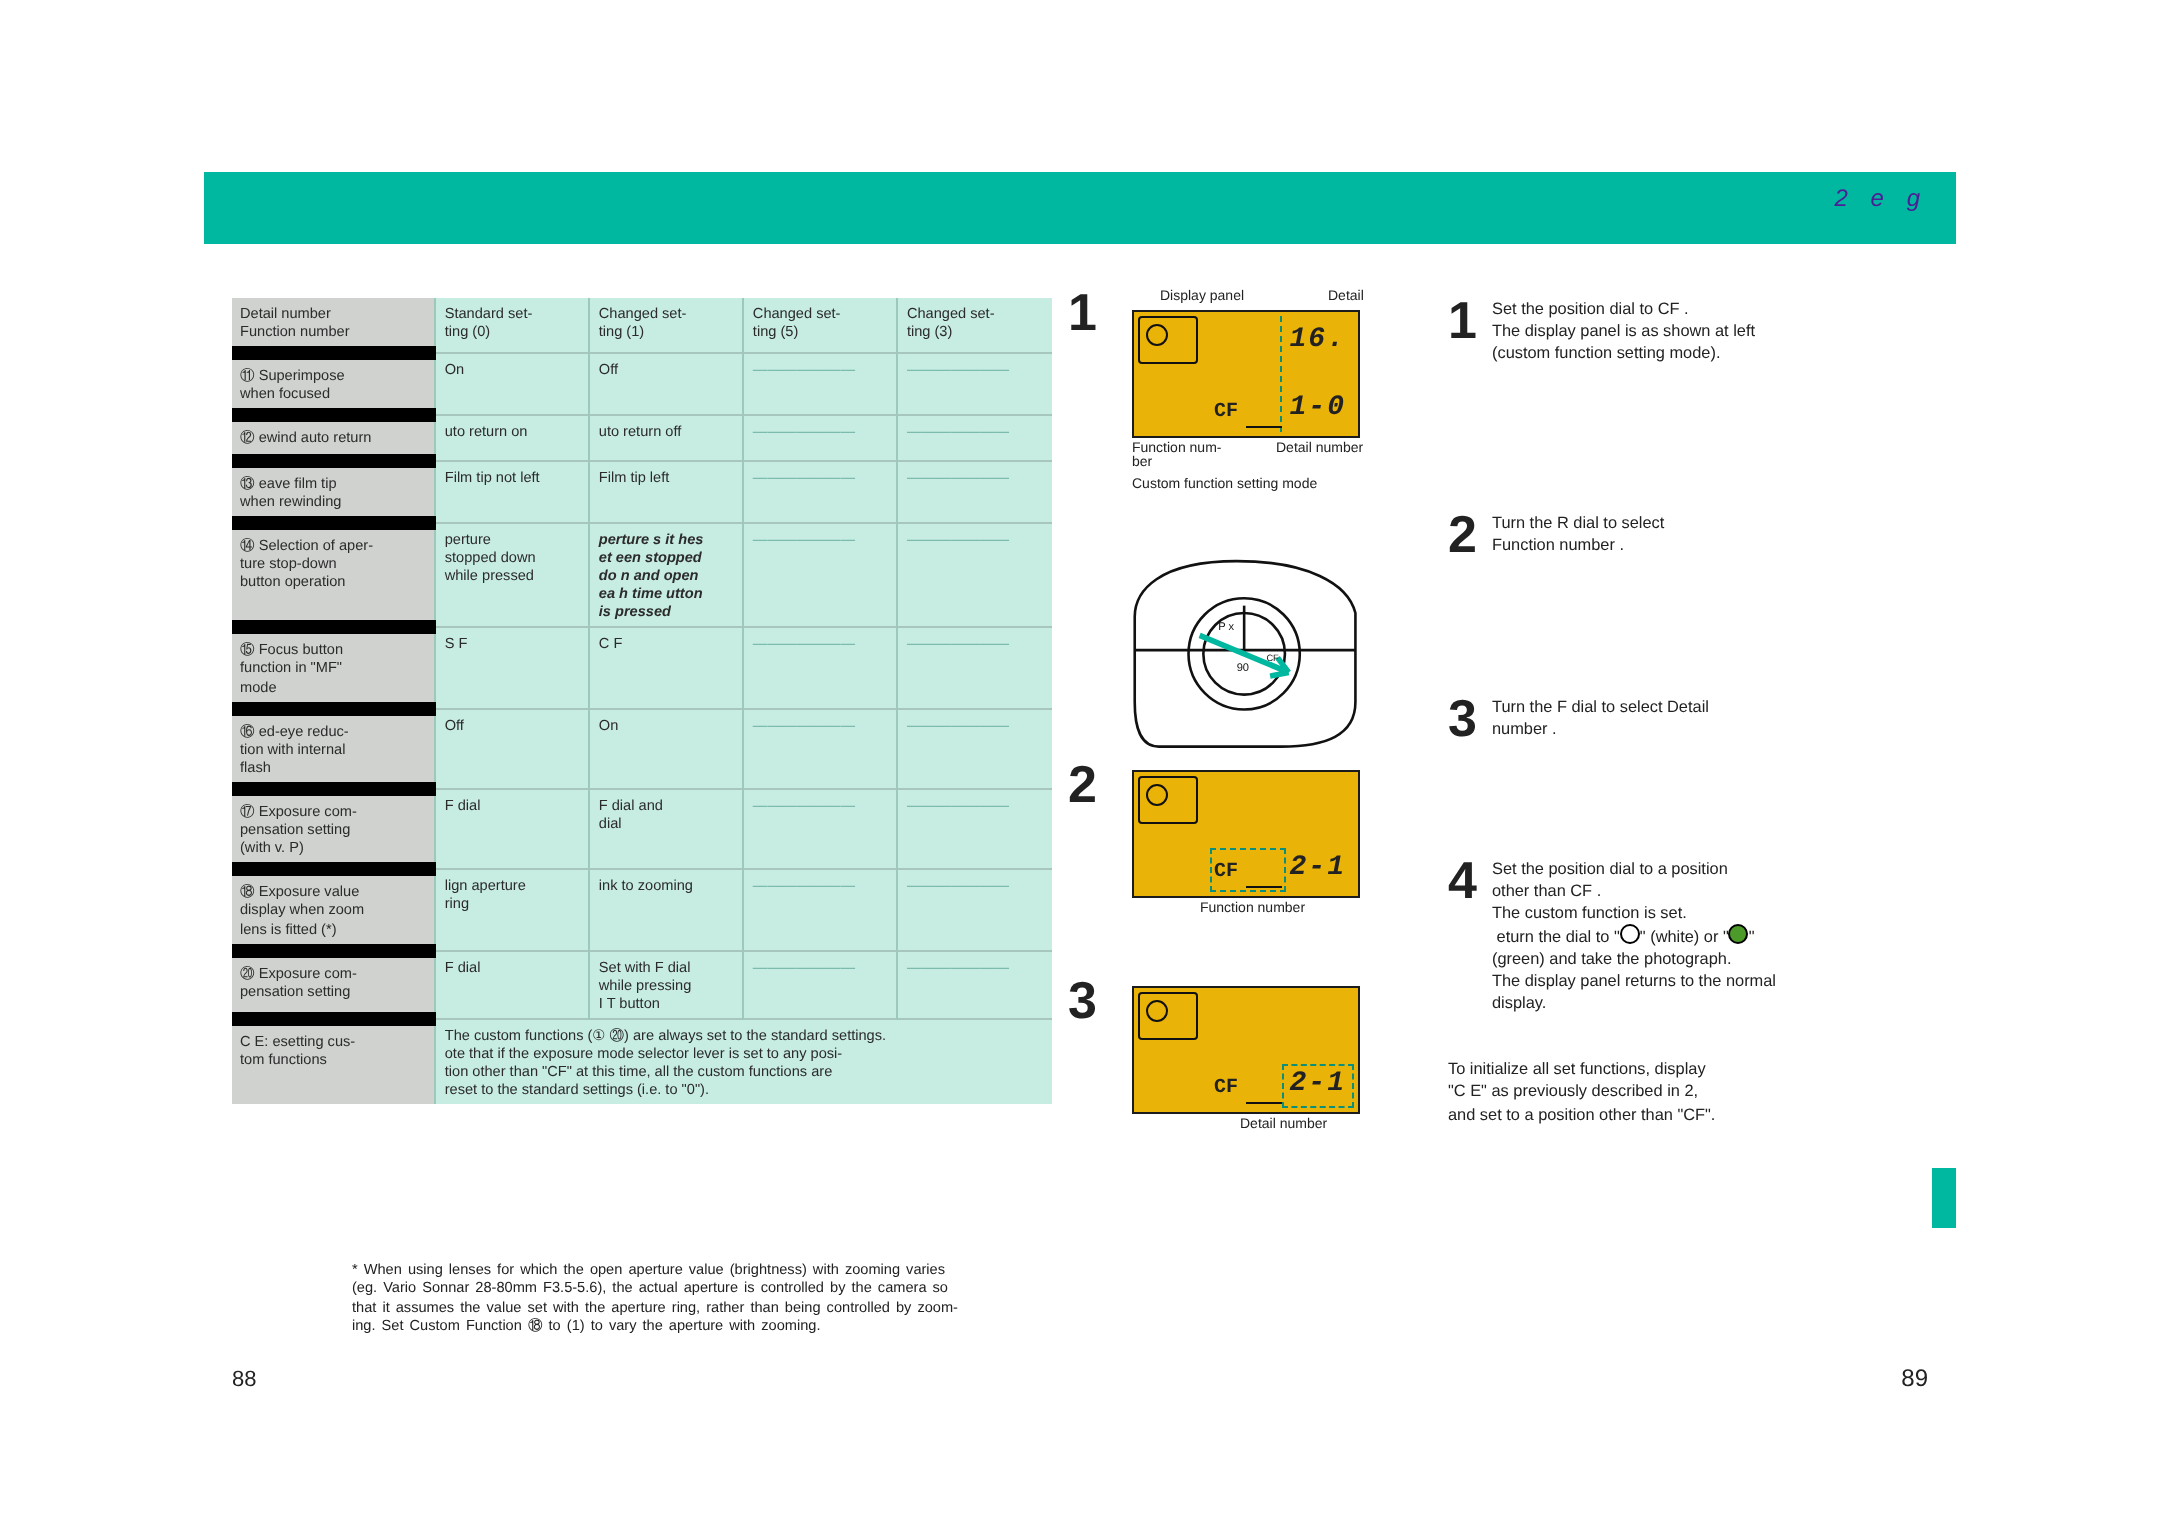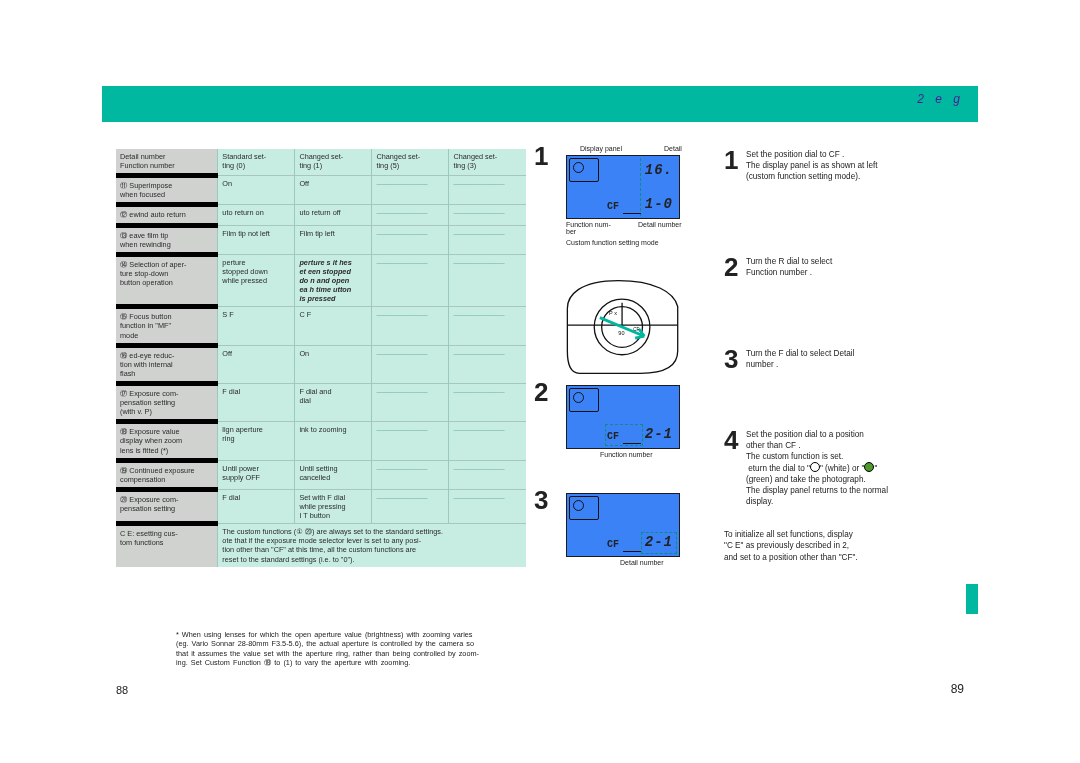--- a/index.html
+++ b/index.html
@@ -74,21 +74,21 @@
     width: 92px;
   }
   .val-col {
     background: #c7ece2;
     border-left: 1px solid #9dc9bd;
   }
   .cf-table tbody tr td, .cf-table tbody tr th {
     border-top: 1px solid #a7c6bd;
   }
   .cf-table tbody tr td.head-col {
-    border-top: 5px solid #000000;
+    border-top: 7px solid #000000;
   }
   .bold-it {
     font-weight: bold;
     font-style: italic;
   }
   .dash {
     color: #6ab0a2;
     text-align: left;
     white-space: nowrap;
   }
@@ -132,21 +132,21 @@
     top: -8px;
     font-size: 26px;
     font-weight: bold;
     font-family: Arial, sans-serif;
   }
   .display-panel {
     position: absolute;
     border: 1.5px solid #1b1b1b;
     width: 112px;
     height: 62px;
-    background: #3b82f6;
+    background: #eab308;
   }
   .lcd-text {
     font-family: "Courier New", monospace;
     font-weight: bold;
     position: absolute;
   }
   .caption {
     font-size: 7px;
     color: #222;
     position: absolute;
@@ -300,27 +300,20 @@
               <td class="val-col dash">———————</td>
             </tr>
             <tr>
               <td class="head-col">⑱ Exposure value<br>display when zoom<br>lens is fitted (*)</td>
               <td class="val-col"> lign aperture<br>ring</td>
               <td class="val-col"> ink to zooming</td>
               <td class="val-col dash">———————</td>
               <td class="val-col dash">———————</td>
             </tr>
             <tr>
-              <td class="head-col">⑲ Continued exposure<br>compensation</td>
-              <td class="val-col">Until power<br>supply OFF</td>
-              <td class="val-col">Until setting<br>cancelled</td>
-              <td class="val-col dash">———————</td>
-              <td class="val-col dash">———————</td>
-            </tr>
-            <tr>
               <td class="head-col">⑳ Exposure com-<br>pensation setting</td>
               <td class="val-col">F dial</td>
               <td class="val-col">Set with F dial<br>while pressing<br>I     T button</td>
               <td class="val-col dash">———————</td>
               <td class="val-col dash">———————</td>
             </tr>
             <tr>
               <td class="head-col">C   E:   esetting cus-<br>tom functions</td>
               <td class="val-col" colspan="4">The custom functions (①    ⑳) are always set to the standard settings.<br> ote that if the exposure mode selector lever is set to any posi-<br>tion other than "CF" at this time, all the custom functions are<br>reset to the standard settings (i.e. to "0").</td>
             </tr>

